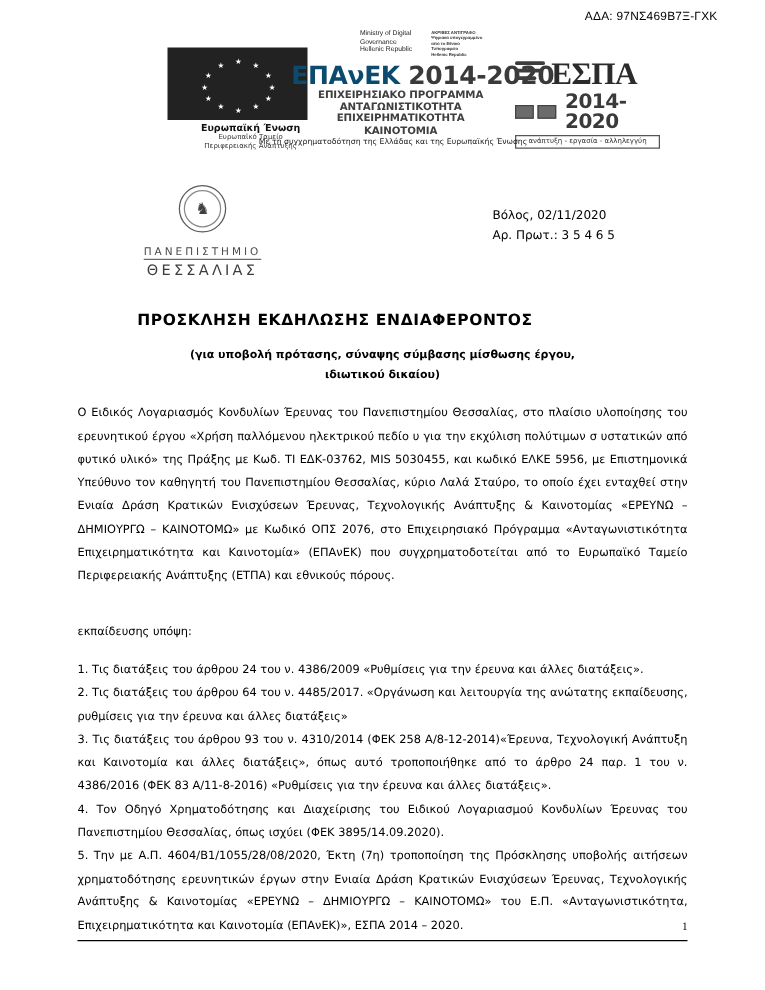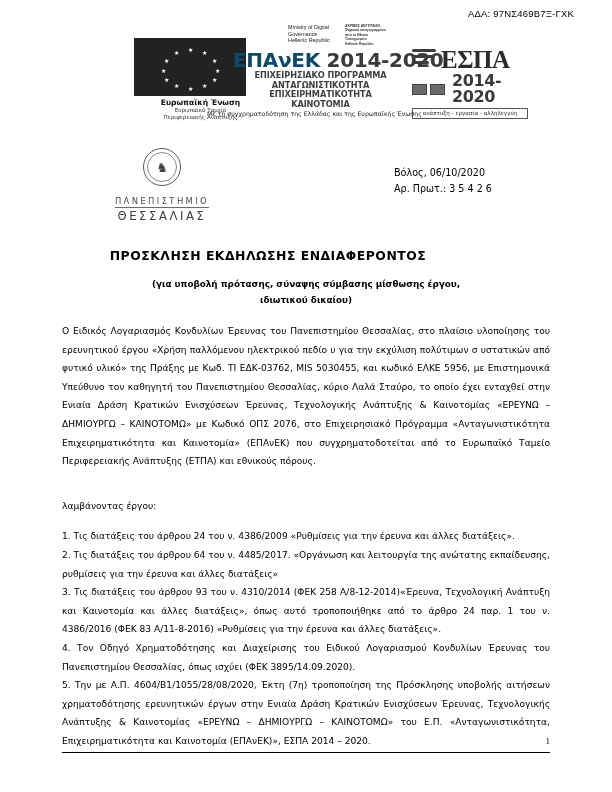--- a/index.html
+++ b/index.html
@@ -358,31 +358,31 @@
 
 <div class="uni-block">
   <div class="uni-seal">
     <span class="seal-figure">♞</span>
   </div>
   <div class="uni-name-1">ΠΑΝΕΠΙΣΤΗΜΙΟ</div>
   <div class="uni-name-2">ΘΕΣΣΑΛΙΑΣ</div>
 </div>
 
 <div class="datebox">
-  <div>Βόλος, 06/10/2020</div>
-  <div>Αρ. Πρωτ.:  3 5 4 2 6</div>
+  <div>Βόλος, 02/11/2020</div>
+  <div>Αρ. Πρωτ.:  3 5 4 6 5</div>
 </div>
 
 <div class="doc-title">ΠΡΟΣΚΛΗΣΗ ΕΚΔΗΛΩΣΗΣ ΕΝΔΙΑΦΕΡΟΝΤΟΣ</div>
 <div class="doc-subtitle">(για υποβολή πρότασης, σύναψης σύμβασης μίσθωσης έργου, ιδιωτικού δικαίου)</div>
 
 <div class="body-area">
   <p class="just">Ο Ειδικός Λογαριασμός Κονδυλίων Έρευνας του Πανεπιστημίου Θεσσαλίας, στο πλαίσιο υλοποίησης του ερευνητικού έργου «Χρήση παλλόμενου ηλεκτρικού πεδίο υ για την εκχύλιση πολύτιμων σ υστατικών από φυτικό υλικό» της Πράξης με Κωδ. ΤΙ ΕΔΚ-03762, MIS 5030455, και κωδικό ΕΛΚΕ 5956, με Επιστημονικά Υπεύθυνο τον καθηγητή του Πανεπιστημίου Θεσσαλίας, κύριο Λαλά Σταύρο, το οποίο έχει ενταχθεί στην Ενιαία Δράση Κρατικών Ενισχύσεων Έρευνας, Τεχνολογικής Ανάπτυξης &amp; Καινοτομίας «ΕΡΕΥΝΩ – ΔΗΜΙΟΥΡΓΩ – ΚΑΙΝΟΤΟΜΩ» με Κωδικό ΟΠΣ 2076, στο Επιχειρησιακό Πρόγραμμα «Ανταγωνιστικότητα Επιχειρηματικότητα και Καινοτομία» (ΕΠΑνΕΚ) που συγχρηματοδοτείται από το Ευρωπαϊκό Ταμείο Περιφερειακής Ανάπτυξης (ΕΤΠΑ) και εθνικούς πόρους.</p>
   <div class="gap-lead"></div>
-  <p class="just">λαμβάνοντας έργου:</p>
+  <p class="just">εκπαίδευσης υπόψη:</p>
   <div class="gap-list"></div>
   <p class="list-item">1.  Τις διατάξεις του άρθρου 24 του ν. 4386/2009 «Ρυθμίσεις για την έρευνα και άλλες διατάξεις».</p>
   <p class="list-item">2. Τις διατάξεις του άρθρου 64 του ν. 4485/2017. «Οργάνωση και λειτουργία της ανώτατης εκπαίδευσης, ρυθμίσεις για την έρευνα και άλλες διατάξεις»</p>
   <p class="list-item">3. Τις διατάξεις του άρθρου 93 του ν. 4310/2014 (ΦΕΚ 258 Α/8-12-2014)«Έρευνα, Τεχνολογική Ανάπτυξη και Καινοτομία και άλλες διατάξεις», όπως αυτό τροποποιήθηκε από το άρθρο 24 παρ. 1 του ν. 4386/2016 (ΦΕΚ 83 Α/11-8-2016) «Ρυθμίσεις για την έρευνα και άλλες διατάξεις».</p>
   <p class="list-item">4.  Τον Οδηγό Χρηματοδότησης και Διαχείρισης του Ειδικού Λογαριασμού Κονδυλίων Έρευνας του Πανεπιστημίου Θεσσαλίας, όπως ισχύει (ΦΕΚ 3895/14.09.2020).</p>
   <p class="list-item">5. Την με Α.Π. 4604/Β1/1055/28/08/2020, Έκτη (7η) τροποποίηση της Πρόσκλησης υποβολής αιτήσεων χρηματοδότησης ερευνητικών έργων στην Ενιαία Δράση Κρατικών Ενισχύσεων Έρευνας, Τεχνολογικής Ανάπτυξης &amp; Καινοτομίας «ΕΡΕΥΝΩ – ΔΗΜΙΟΥΡΓΩ – ΚΑΙΝΟΤΟΜΩ» του Ε.Π. «Ανταγωνιστικότητα, Επιχειρηματικότητα και Καινοτομία (ΕΠΑνΕΚ)», ΕΣΠΑ 2014 – 2020.</p>
 </div>
 
 <div class="page-num">1</div>
 <div class="footer-rule"></div>

